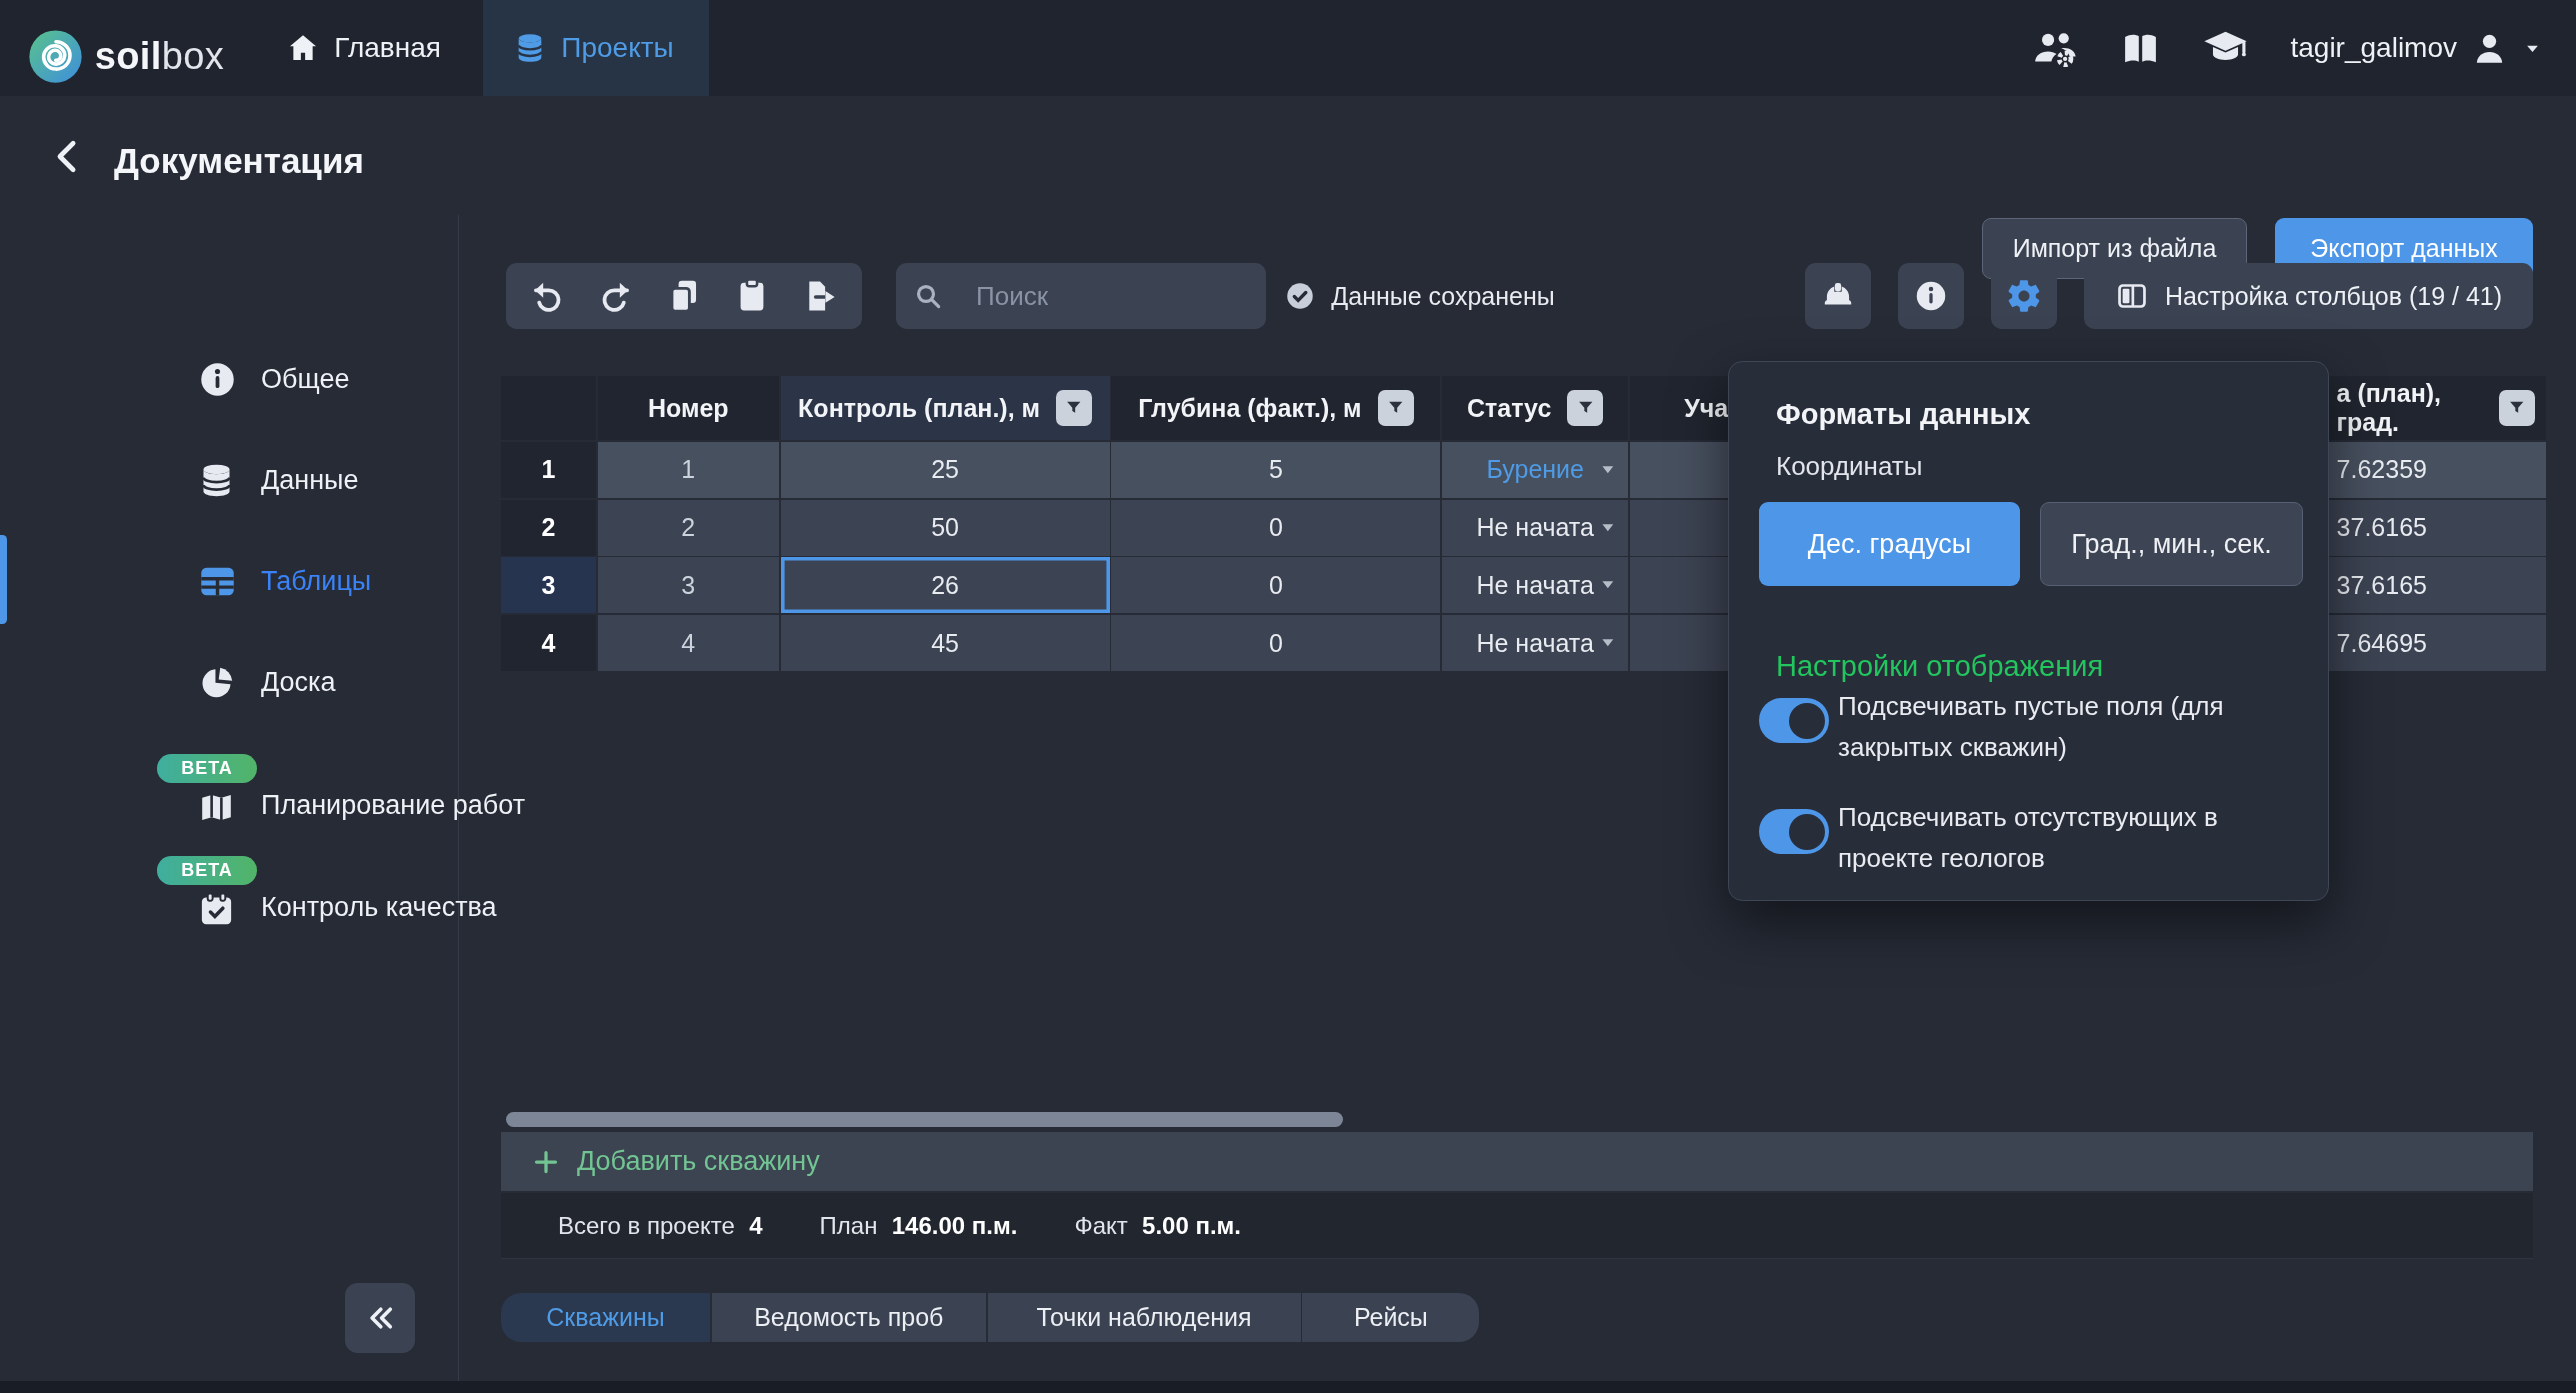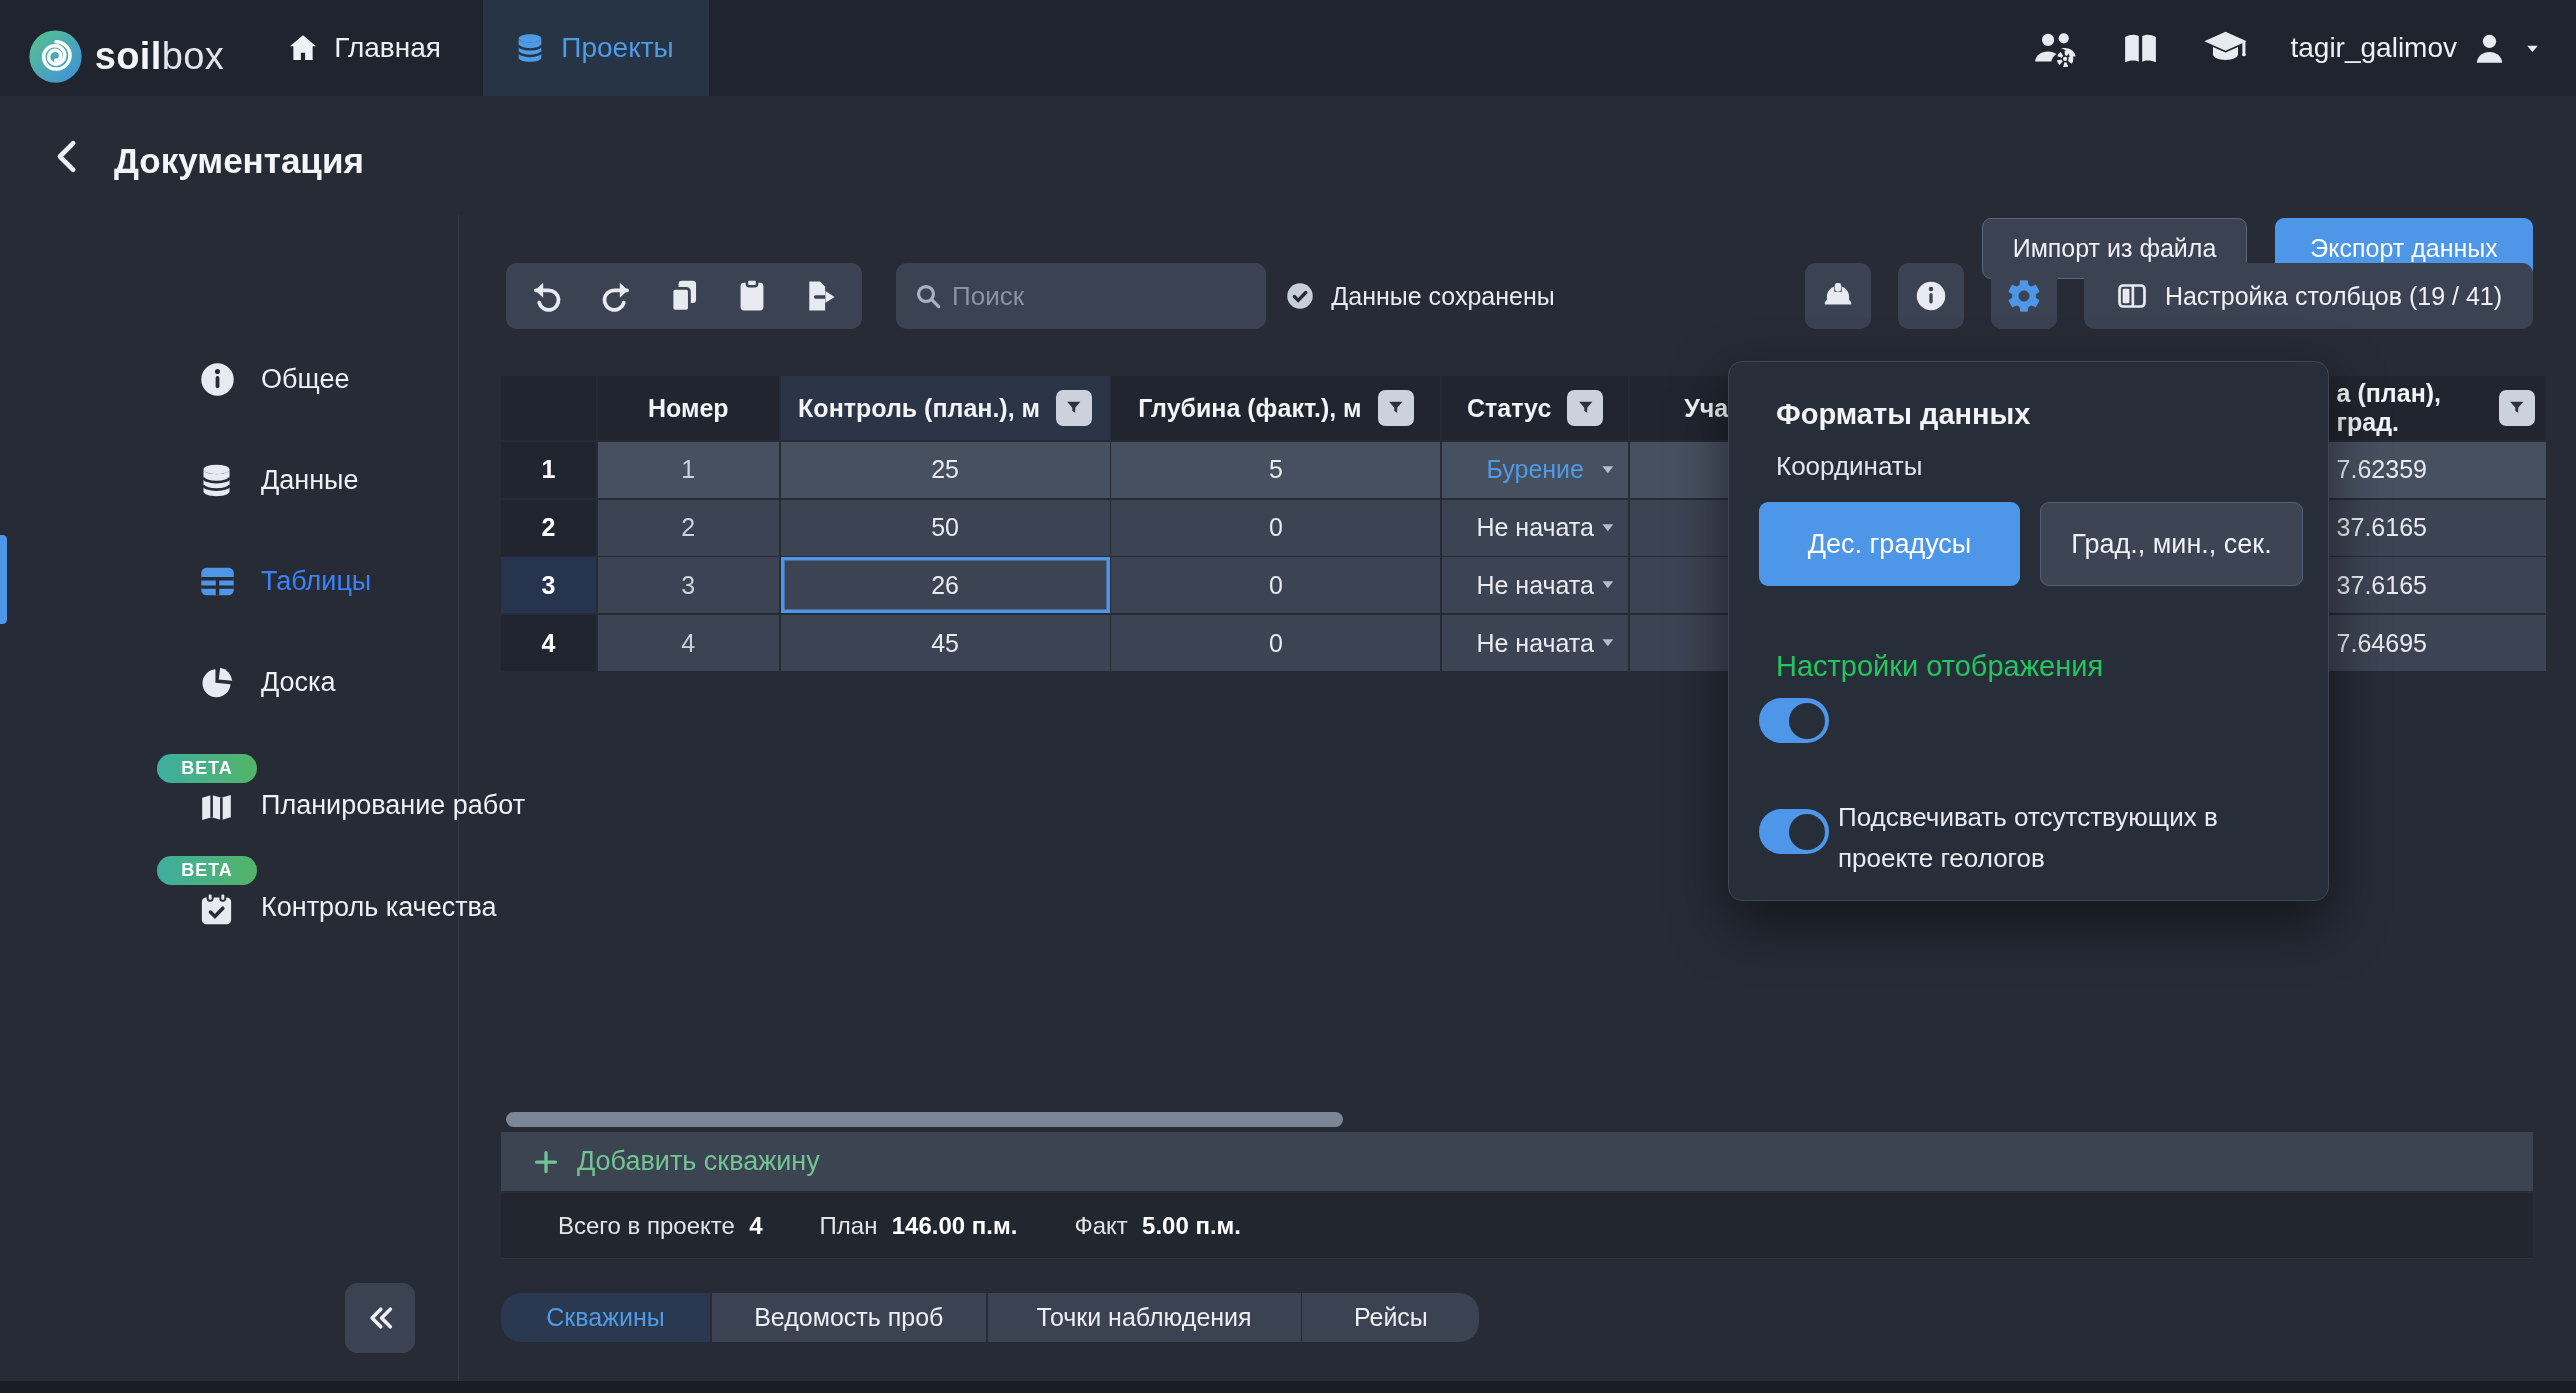--- a/index.html
+++ b/index.html
@@ -41,21 +41,21 @@
         font-size:18px;font-weight:700;color:#ffffff;letter-spacing:0.9px;}
   .sb-indicator{position:absolute;left:0;top:320px;width:7.2px;height:89px;background:#4d96e8;border-radius:0 4.5px 4.5px 0;}
   .collapse-btn{position:absolute;left:345px;top:1068px;width:70px;height:70px;border-radius:12.5px;background:#3b4252;
         display:flex;align-items:center;justify-content:center;color:#eef1f5;cursor:pointer;}
 
   
   .toolgroup{position:absolute;left:506px;top:263px;width:356px;height:66px;border-radius:10.7px;background:#3b4252;
         display:flex;align-items:center;justify-content:space-around;padding:0 7.2px;box-sizing:border-box;}
   .tool-ico{color:#e7eaf0;cursor:pointer;}
   .search{position:absolute;left:896px;top:263px;width:370px;height:66px;border-radius:10.7px;background:#3b4252;
-        display:flex;align-items:center;padding:0 16px;box-sizing:border-box;gap:6px;}
+        display:flex;align-items:center;padding:0 16px;box-sizing:border-box;gap:30px;}
   .search input{flex:1;background:transparent;border:none;outline:none;font-family:"Liberation Sans",sans-serif;
         font-size:26px;color:#e9ebf0;}
   .search input::placeholder{color:#8a93a3;}
   .saved{position:absolute;left:1283px;top:263px;height:66px;display:flex;align-items:center;gap:14.3px;font-size:25px;color:#e9ebf0;}
   .sq-btn{position:absolute;top:263px;width:66px;height:66px;border-radius:10.7px;background:#3b4252;
         display:flex;align-items:center;justify-content:center;cursor:pointer;color:#e7eaf0;}
   .btn-helmet{left:1805px;} .btn-info{left:1898px;} .btn-gear{left:1991px;}
   .btn-columns{position:absolute;left:2084px;top:263px;width:449px;height:66px;border-radius:10.7px;background:#3b4252;
         display:flex;align-items:center;justify-content:center;gap:16px;font-size:25px;color:#eef1f5;cursor:pointer;}
 
@@ -518,20 +518,21 @@
 
   <div class="popup">
     <div class="pp-title">Форматы данных</div>
     <div class="pp-sub">Координаты</div>
     <div class="pp-btn dec">Дес. градусы</div>
     <div class="pp-btn dms">Град., мин., сек.</div>
     <div class="pp-sec">Настройки отображения</div>
     <div class="toggle tg1">
         <div class="knob"></div>
       </div>
+    <div class="tglabel tl1">Подсвечивать пустые поля (для закрытых скважин)</div>
     <div class="toggle tg2">
         <div class="knob"></div>
       </div>
     <div class="tglabel tl2">Подсвечивать отсутствующих в проекте геологов</div>
   </div>
 
 </div>
 
 
 </body></html>

